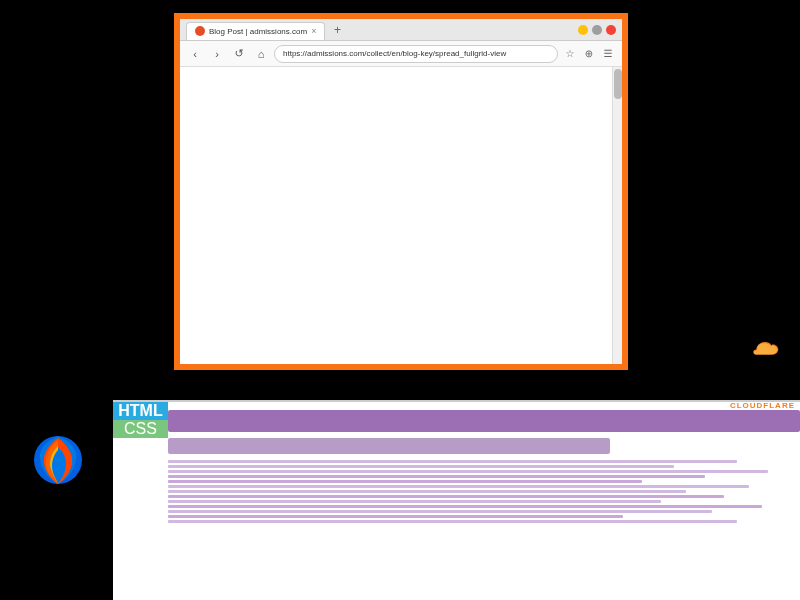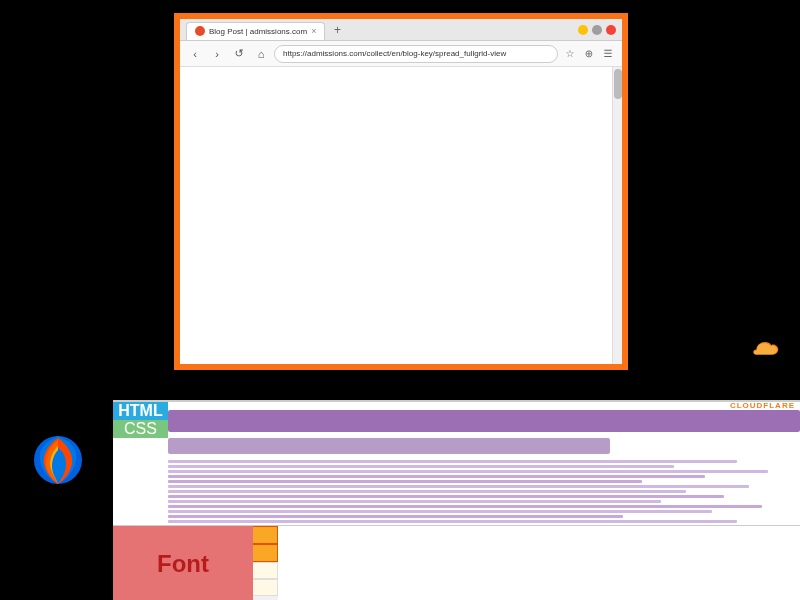--- a/index.html
+++ b/index.html
@@ -187,21 +187,21 @@
     
     .waterfall-container {
       position: absolute;
       bottom: 0;
       left: 113px;
       right: 0;
       height: 200px;
       background: #fff;
       border-top: 2px solid #ccc;
       display: flex;
-      flex-direction: column;
+      flex-direction: row;
       overflow: hidden;
     }
 
     .waterfall-inner {
       display: flex;
       flex: 1;
       overflow: hidden;
     }
 
     
@@ -424,36 +424,20 @@
         <div style="position:absolute; top:93px; left:0; right:12%; height:3px; background:#c8a8d8; border-radius:1px;"></div>
         <div style="position:absolute; top:98px; left:0; right:22%; height:3px; background:#d0b8e0; border-radius:1px;"></div>
         <div style="position:absolute; top:103px; left:0; right:6%; height:3px; background:#c8a8d8; border-radius:1px;"></div>
         <div style="position:absolute; top:108px; left:0; right:14%; height:3px; background:#d0b8e0; border-radius:1px;"></div>
         <div style="position:absolute; top:113px; left:0; right:28%; height:3px; background:#c8a8d8; border-radius:1px;"></div>
         <div style="position:absolute; top:118px; left:0; right:10%; height:3px; background:#d0b8e0; border-radius:1px;"></div>
       </div>
     </div>
   </div>
 
-  <div class="bottom-resources">
-    <div style="width:55px; flex-shrink:0;"></div>
-
-    <div class="bottom-labels">
-      <div class="blocking-label">Blocking Script</div>
-      <div class="blocking-label" style="border-top:1px solid #e65100;">Blocking Script</div>
-      <div class="async-label">Async Script</div>
-      <div class="async-label">Async Script</div>
-    </div>
-
-    <div class="font-block">
-      <span style="font-size:24px; font-weight:bold; color:#b71c1c;">Font</span>
-    </div>
-
-    <div style="flex:1; background:#fff;"></div>
-  </div>
 </div>
 
 <div class="cloudflare-logo">
   <svg class="cloudflare-cloud" viewBox="0 0 80 40" xmlns="http://www.w3.org/2000/svg">
 
     <path d="M58 28 C62 28, 66 24, 66 20 C66 16, 62 12, 58 12 C57 12, 56 12, 55 13 C53 10, 49 8, 45 8 C37 8, 31 14, 31 20 C28 20, 26 22, 26 24 C26 26, 28 28, 31 28 Z" fill="#f38020"></path>
     <path d="M56 28 C60 28, 64 24.5, 64 20.5 C64 17, 61 14, 57 14 C56 14, 55 14, 54 15 C52 12, 48 10, 44 10 C37 10, 32 15, 32 21 C29 21, 27 23, 27 25 C27 27, 29 28, 32 28 Z" fill="#faad3f"></path>
   </svg>
   <span class="cloudflare-text">CLOUDFLARE</span>
 </div>

